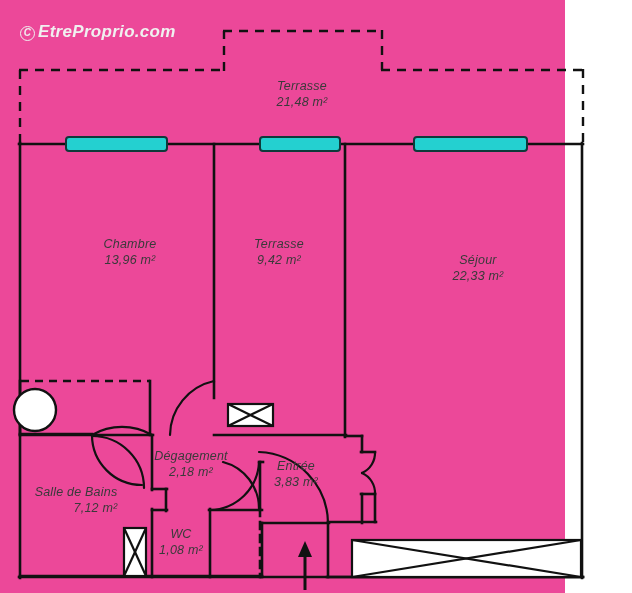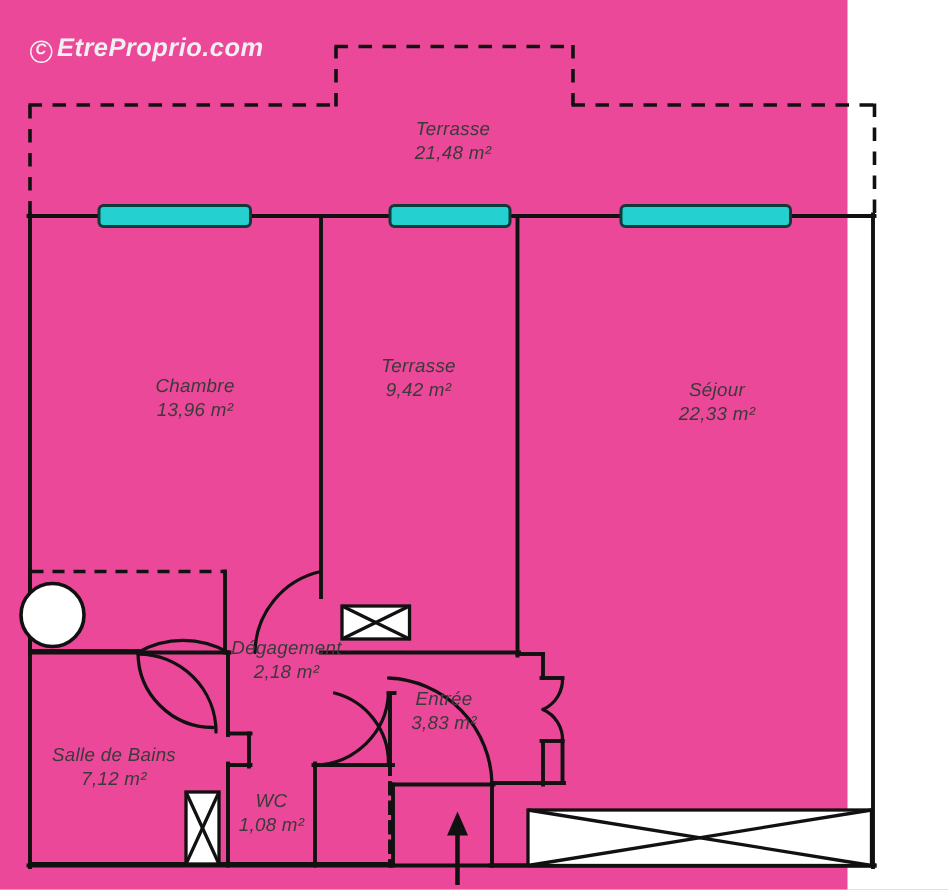--- a/index.html
+++ b/index.html
@@ -211,46 +211,46 @@
       <polygon points="305,541 298,557 312,557" stroke="none"></polygon>
     </g>
 
   </svg>
 
   <div class="room-label" style="left:302px; top:78px; transform:translateX(-50%);">
     <span class="rl-name">Terrasse</span>
     <span class="rl-area">21,48 m²</span>
   </div>
 
-  <div class="room-label" style="left:130px; top:236px; transform:translateX(-50%);margin-top:13px;">
+  <div class="room-label" style="left:130px; top:236px; transform:translateX(-50%);">
     <span class="rl-name">Chambre</span>
     <span class="rl-area">13,96 m²</span>
   </div>
 
   <div class="room-label" style="left:279px; top:236px; transform:translateX(-50%);">
     <span class="rl-name">Terrasse</span>
     <span class="rl-area">9,42 m²</span>
   </div>
 
   <div class="room-label" style="left:478px; top:252px; transform:translateX(-50%);">
     <span class="rl-name">Séjour</span>
     <span class="rl-area">22,33 m²</span>
   </div>
 
-  <div class="room-label" style="left:191px; top:424px; transform:translateX(-50%);">
+  <div class="room-label" style="left:191px; top:448px; transform:translateX(-50%);">
     <span class="rl-name">Dégagement</span>
     <span class="rl-area">2,18 m²</span>
   </div>
 
   <div class="room-label" style="left:296px; top:458px; transform:translateX(-50%);">
     <span class="rl-name">Entrée</span>
     <span class="rl-area">3,83 m²</span>
   </div>
 
-  <div class="room-label" style="left:76px; top:495px; transform:translateX(-50%);">
+  <div class="room-label" style="left:76px; top:484px; transform:translateX(-50%);text-align:right;">
     <span class="rl-name">Salle de Bains</span>
     <span class="rl-area">7,12 m²</span>
   </div>
 
   <div class="room-label" style="left:181px; top:526px; transform:translateX(-50%);">
     <span class="rl-name">WC</span>
     <span class="rl-area">1,08 m²</span>
   </div>
 
   <div id="watermark">

